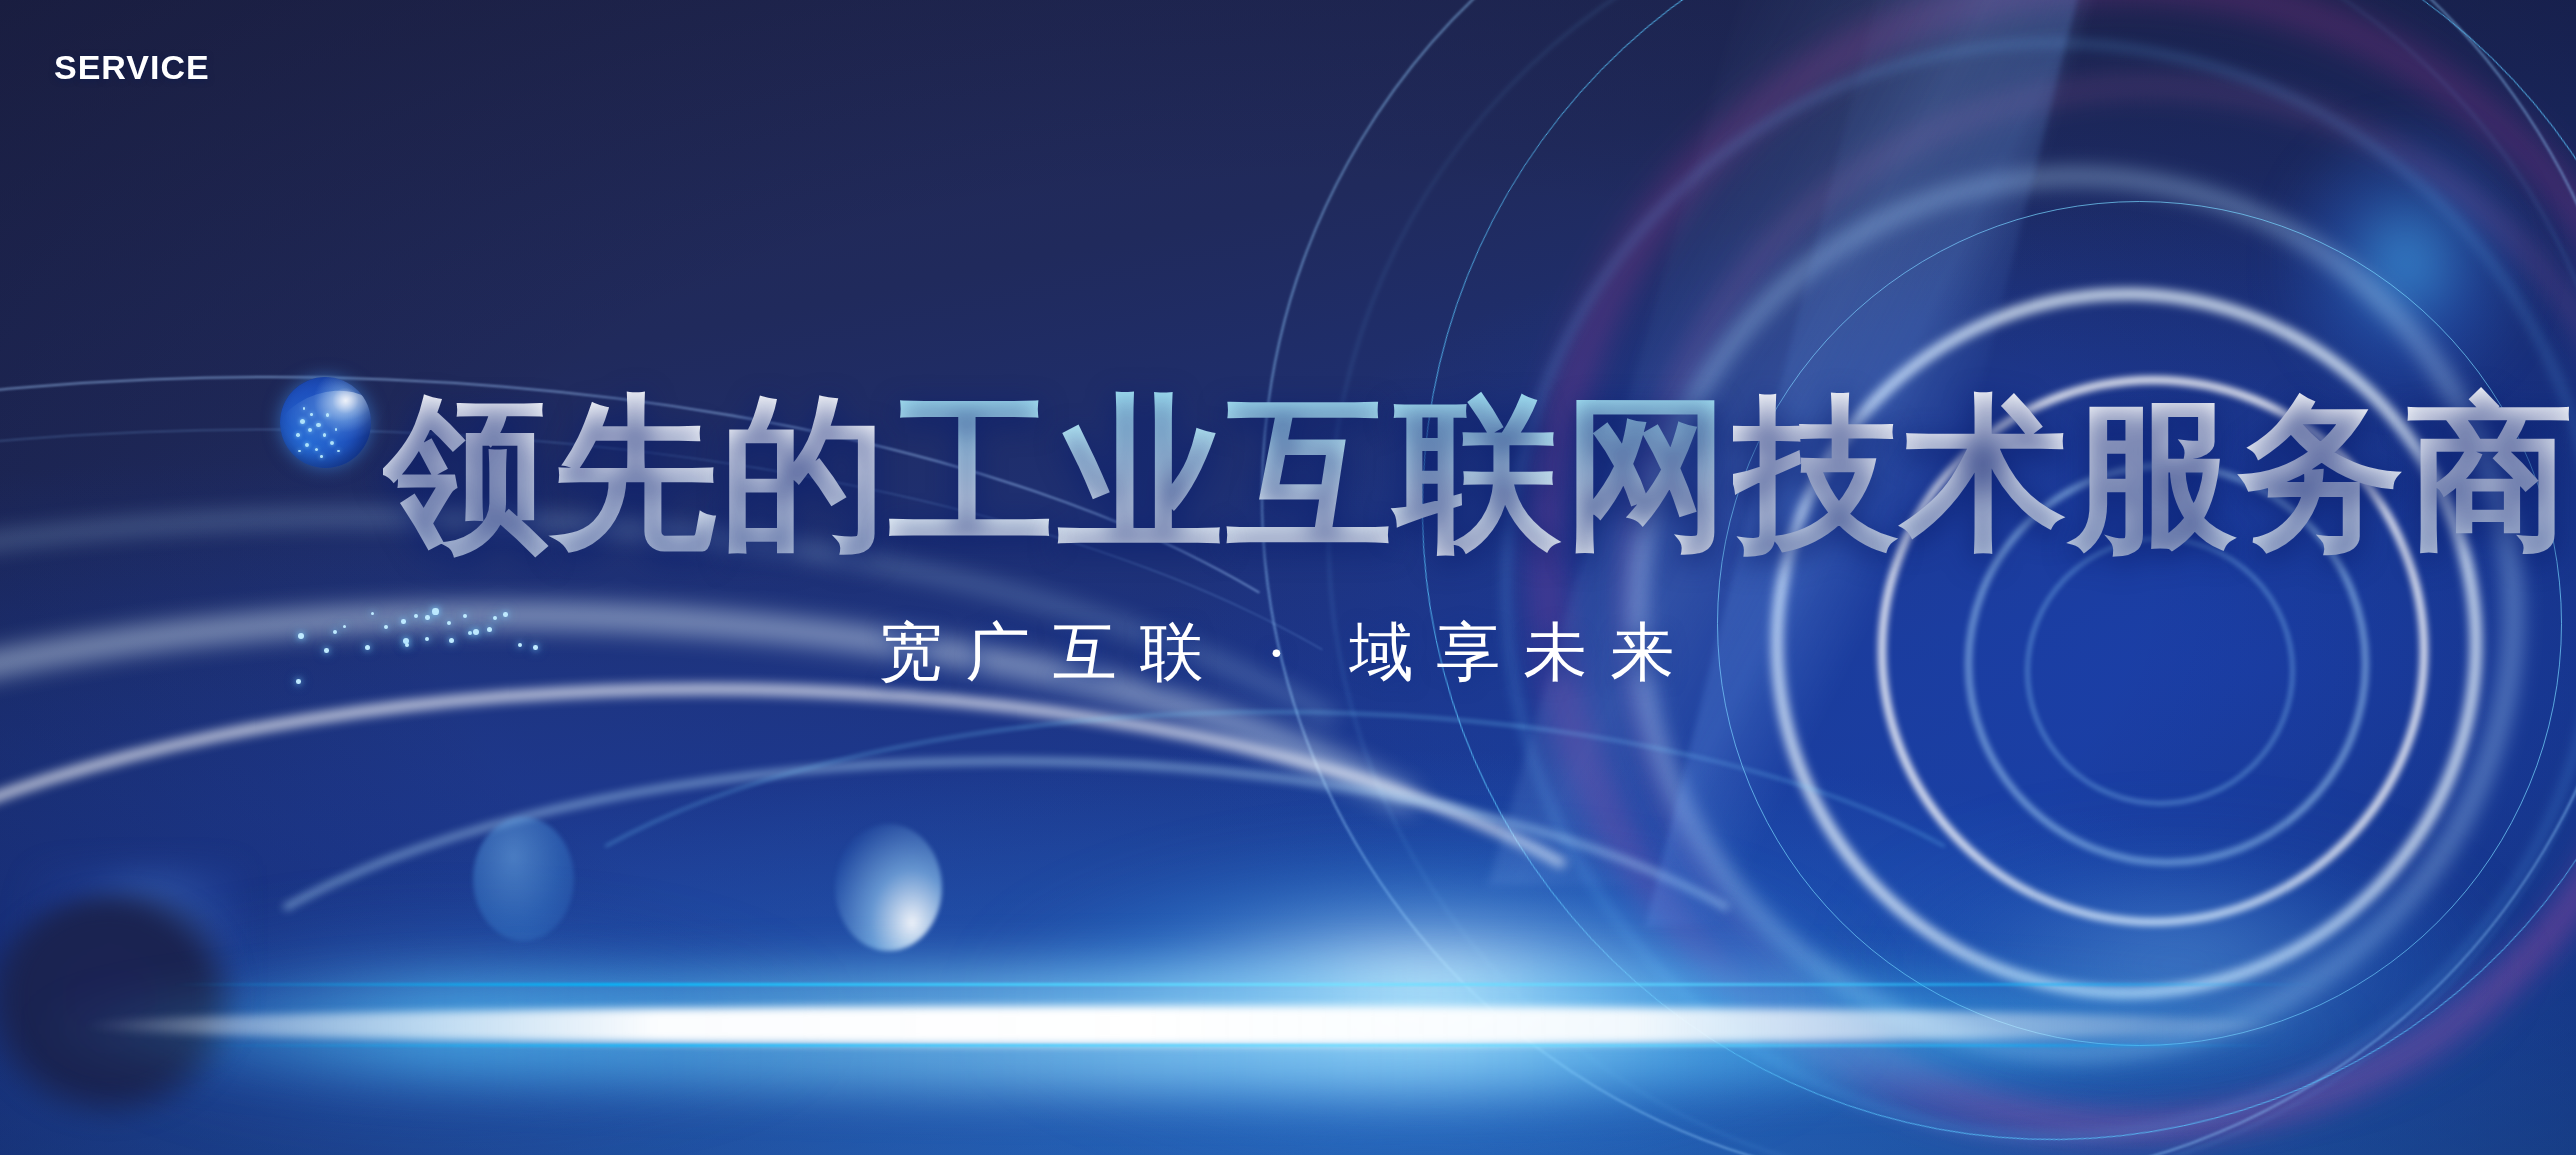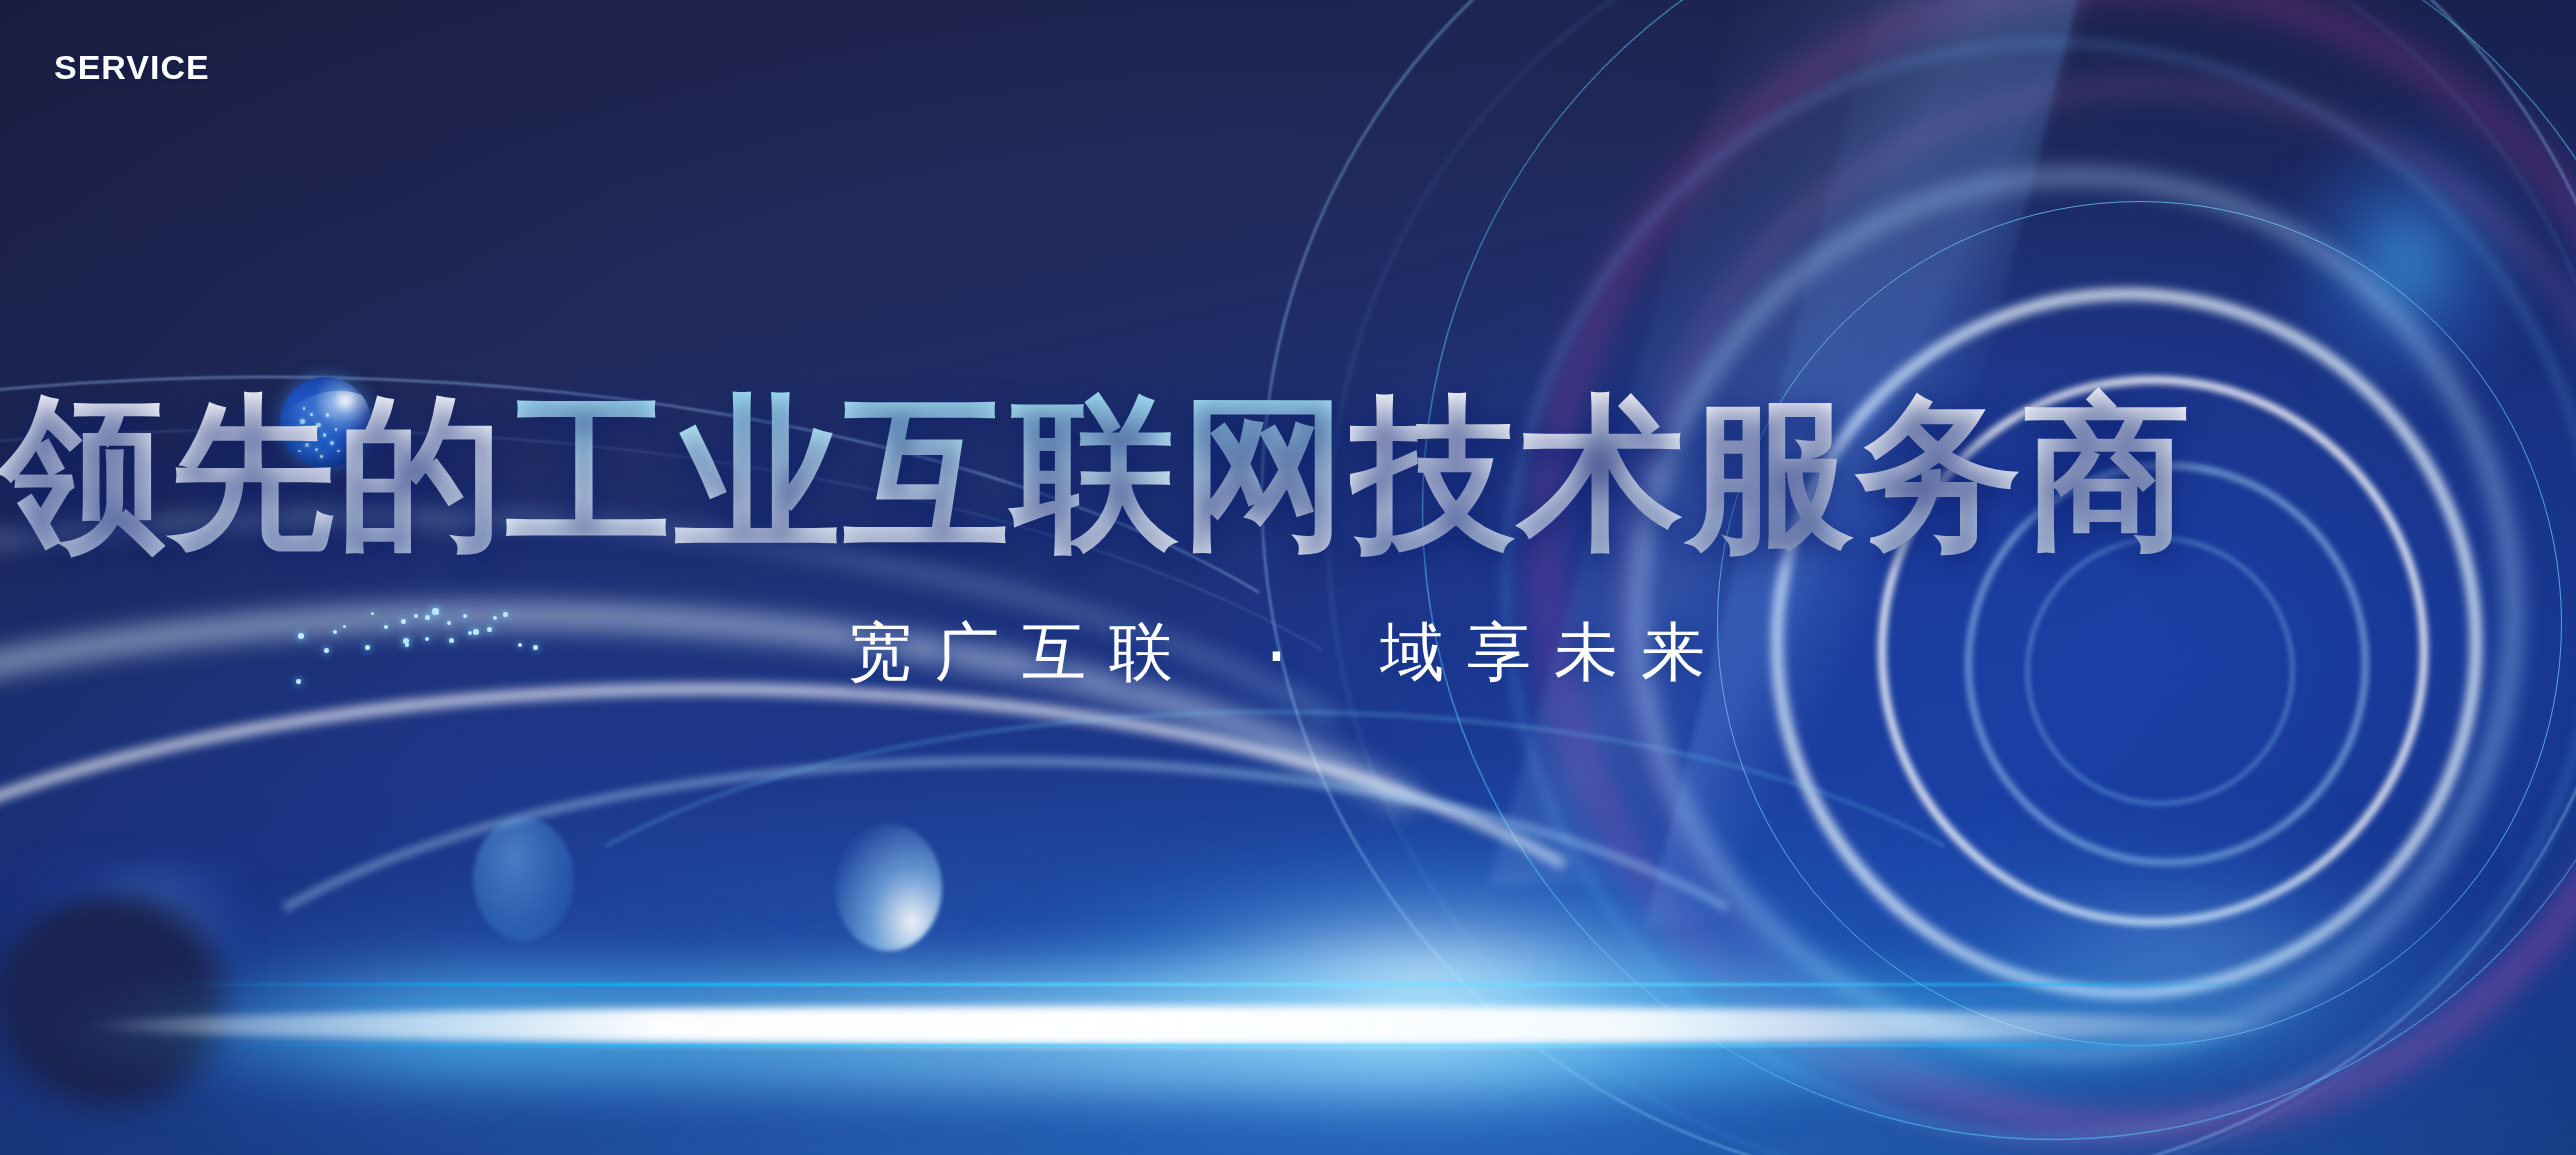--- a/index.html
+++ b/index.html
@@ -271,21 +271,21 @@
     font-weight:700;
     letter-spacing:1px;
     color:#ffffff;
     text-shadow:0 1.3px 6.7px rgba(10,25,80,.7);
   }
 
   .headline{
     position:absolute;
     left:0; top:280px;
     width:2576px;
-    text-align:left;
+    text-align:right;
     white-space:nowrap;
     font-size:166px;
     line-height:1;
     font-weight:700;
     letter-spacing:2.7px;
     font-family:"DejaVu Sans", "Liberation Sans", sans-serif;
     text-shadow:0 6.7px 28px rgba(10,30,110,.75);
   }
   .headline .seg{
     -webkit-background-clip:text;
@@ -312,21 +312,21 @@
     color:#eef4ff;
     text-shadow:0 1.3px 8px rgba(10,30,110,.8);
   }
 
   .tagline{
     position:absolute;
     left:0; top:609px;
     width:2576px;
     text-align:center;
     white-space:nowrap;
-    font-family:Liberation Mono, monospace;
+    font-family:Liberation Serif, serif;
     font-size:64px;
     font-weight:300;
     letter-spacing:23px;
     color:#ffffff;
     text-shadow:0 2.7px 17.4px rgba(20,50,140,.85);
   }
 </style>
 </head>
 <body>
 

